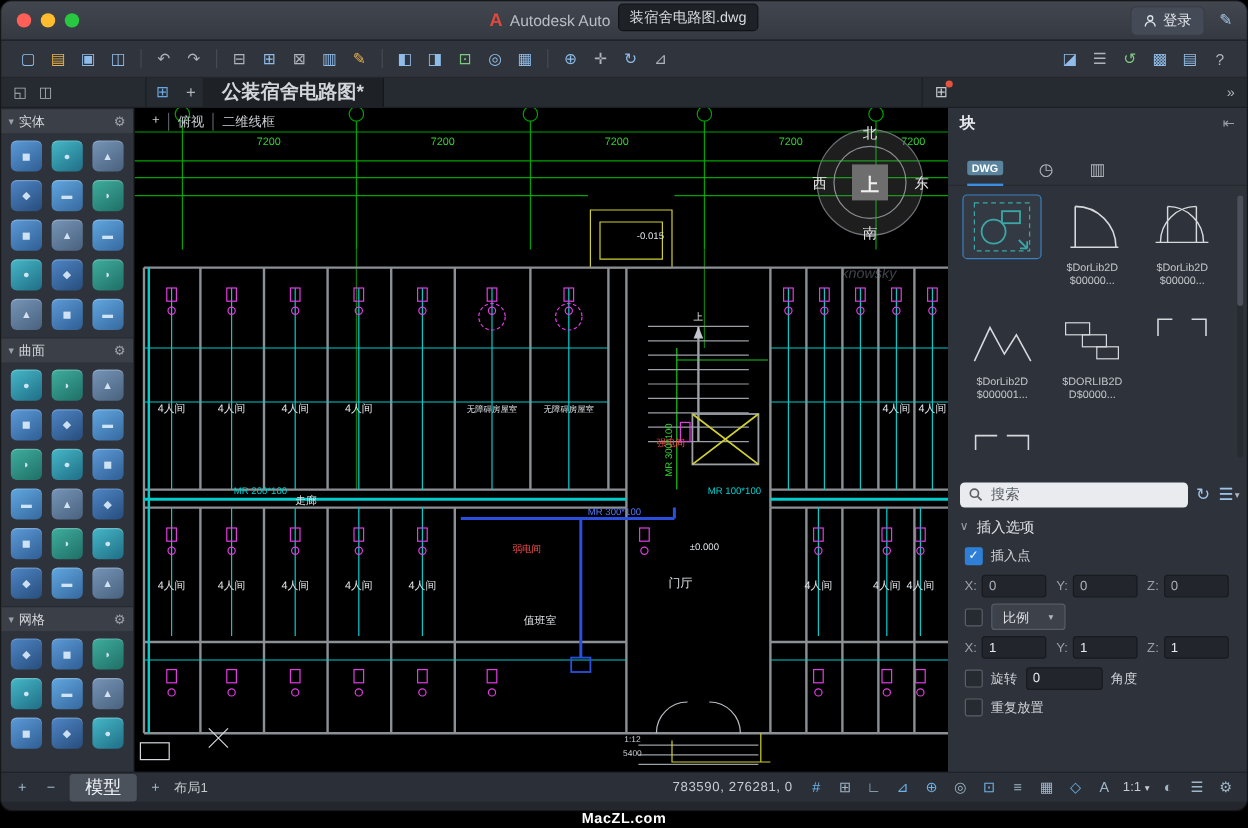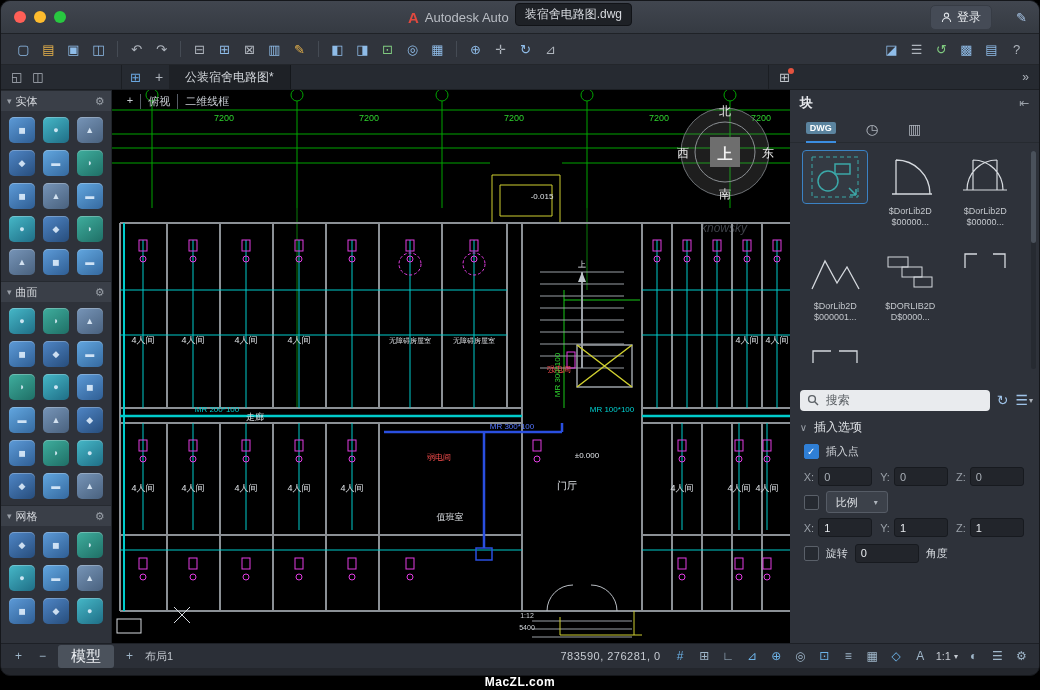--- a/index.html
+++ b/index.html
@@ -7,37 +7,37 @@
   .window{position:absolute;top:0;left:0;width:1038px;height:674px;background:#23262c;border-radius:10px;overflow:hidden;border:1px solid #15171b;}
   
   .titlebar{height:32px;background:linear-gradient(#41464f,#353a42);display:flex;align-items:center;position:relative;border-bottom:1px solid #1f2227;}
   .lights{display:flex;gap:8px;margin-left:13px;z-index:3;}
   .light{width:12px;height:12px;border-radius:50%;}
   .l-red{background:#ff5f57;}.l-yellow{background:#febc2e;}.l-green{background:#28c840;}
   .title-center{position:absolute;left:0;right:0;top:0;bottom:0;display:flex;justify-content:center;align-items:center;gap:6px;}
   .acad-a{color:#e0493f;font-weight:bold;font-size:15px;}
   .app-title{color:#b9bdc4;font-size:13px;}
   .doc-chip{background:#1e2126;border:1px solid #111317;border-radius:4px;padding:2px 9px;color:#d8dbe0;font-size:12px;margin-top:-6px;}
-  .tb-right{margin-left:auto;display:flex;align-items:center;gap:24px;margin-right:12px;z-index:3;}
+  .tb-right{margin-left:auto;display:flex;align-items:center;gap:12px;margin-right:12px;z-index:3;}
   .login-btn{background:#454b56;border:1px solid #373c45;border-radius:5px;padding:3px 10px;display:flex;align-items:center;gap:5px;color:#e3e6ea;font-size:12px;}
   .tb-ico{color:#a9c7e8;font-size:13px;}
   
   .toolbar{height:30px;background:#30343c;display:flex;align-items:center;padding:0 10px;border-bottom:1px solid #23262b;}
   .tbtn{width:25px;height:22px;display:flex;align-items:center;justify-content:center;font-size:13px;border-radius:3px;}
   .tsep{width:1px;height:16px;background:#454b54;margin:0 6px;}
   .c-blue{color:#8fbce8;}.c-gray{color:#aeb4bc;}.c-green{color:#7fc97f;}.c-orange{color:#e8b34b;}
   .tb-rgt{margin-left:auto;display:flex;}
   
   .tabrow{height:24px;display:flex;background:#262a31;border-bottom:1px solid #1b1e23;}
   .tz-left{width:110px;display:flex;align-items:center;gap:10px;padding-left:10px;border-right:1px solid #1b1e23;}
   .tz-center{flex:1;display:flex;align-items:stretch;}
   .tz-ic{color:#aeb4bc;font-size:12px;display:flex;align-items:center;}
   .tz-grid{color:#6aa7e0;font-size:13px;display:flex;align-items:center;padding:0 8px;}
   .tz-plus{color:#aeb4bc;font-size:14px;display:flex;align-items:center;padding:0 6px;}
-  .dtab{background:#1e2126;border-right:1px solid #14171b;display:flex;align-items:center;padding:0 16px;color:#d2d6db;font-size:12px;}
+  .dtab{background:#1e2126;border-right:1px solid #14171b;display:flex;align-items:center;padding:0 16px;color:#d2d6db;font-size:16px;font-weight:bold;}
   .tz-right{width:250px;display:flex;align-items:center;padding:0 10px;border-left:1px solid #1b1e23;}
   .reddot-wrap{position:relative;font-size:13px;color:#c2c7cd;}
   .reddot{position:absolute;top:-2px;right:-4px;width:6px;height:6px;border-radius:50%;background:#e4533f;}
   .tz-chev{margin-left:auto;color:#aeb4bc;font-size:12px;}
   
   .main{display:flex;height:553px;}
   
   .palette{width:110px;background:#2e323a;border-right:1px solid #20242a;overflow:hidden;}
   .pal-head{height:20px;background:#3a3f48;display:flex;align-items:center;padding:0 6px;font-size:11px;color:#d4d7dc;gap:4px;border-top:1px solid #262a30;}
   .pal-car{color:#9aa0a8;font-size:9px;}
@@ -51,21 +51,21 @@
   
   .canvas{width:680px;height:553px;background:#000;position:relative;overflow:hidden;}
   .vpc{position:absolute;top:4px;left:8px;display:flex;color:#c9ced4;font-size:11px;z-index:5;}
   .vpc span{padding:0 7px;border-right:1px solid #565c66;}
   .vpc span:last-child{border-right:none;}
   svg{font-family:"Liberation Sans","DejaVu Sans",sans-serif;}
   
   .rpanel{width:250px;background:#2e323a;display:flex;flex-direction:column;font-size:11px;color:#c6cad0;overflow:hidden;}
   .rp-title{height:26px;display:flex;align-items:center;padding:0 10px;font-size:13px;color:#e8eaee;font-weight:bold;}
   .rp-dock{margin-left:auto;color:#9aa0a8;font-size:12px;font-weight:normal;}
-  .rp-tabs{height:26px;display:flex;align-items:center;gap:30px;padding:0 16px;border-bottom:1px solid #262a30;}
+  .rp-tabs{height:26px;display:flex;align-items:center;gap:30px;padding:0 16px;border-bottom:1px solid #262a30;margin-top:12px;}
   .rp-tab{height:100%;display:flex;align-items:center;}
   .rp-tab.active{border-bottom:2px solid #3b8de0;}
   .dwg-badge{font-size:9px;background:#5b849f;color:#fff;padding:1px 4px;border-radius:2px;font-weight:bold;}
   .rp-tab-ic{color:#aeb4bc;font-size:14px;}
   .blocks-grid{position:relative;flex:0 0 234px;display:flex;flex-wrap:wrap;gap:0 4px;padding:8px 14px 0 10px;overflow:hidden;}
   .tile{width:71px;display:flex;flex-direction:column;align-items:center;}
   .ticon{width:64px;height:52px;display:flex;align-items:center;justify-content:center;border-radius:3px;}
   .tile.active .ticon{background:#343a43;outline:1px solid #3b82c4;}
   .tlabel{margin-top:3px;line-height:11px;text-align:center;color:#c3c7cc;font-size:9px;height:22px;}
   .vscroll{position:absolute;right:3px;top:8px;width:5px;height:218px;background:#262a31;border-radius:3px;}
@@ -556,20 +556,24 @@
           <input value="1" style="">
         </div>
 
         <div class="iorow">
           <span class="cb"></span>
           <span class="io-lbl">旋转</span>
           <input class="rot-input" value="0" style="">
           <span class="io-lbl">角度</span>
         </div>
 
+        <div class="iorow">
+          <span class="cb"></span>
+          <span class="io-lbl">重复放置</span>
+        </div>
       </div>
     </div>
   </div>
 
   <div class="statusbar">
     <span class="sb-ico">+</span>
     <span class="sb-ico">−</span>
     <span class="model-tab">模型</span>
     <span class="sb-ico">+</span>
     <span class="sb-txt">布局1</span>

